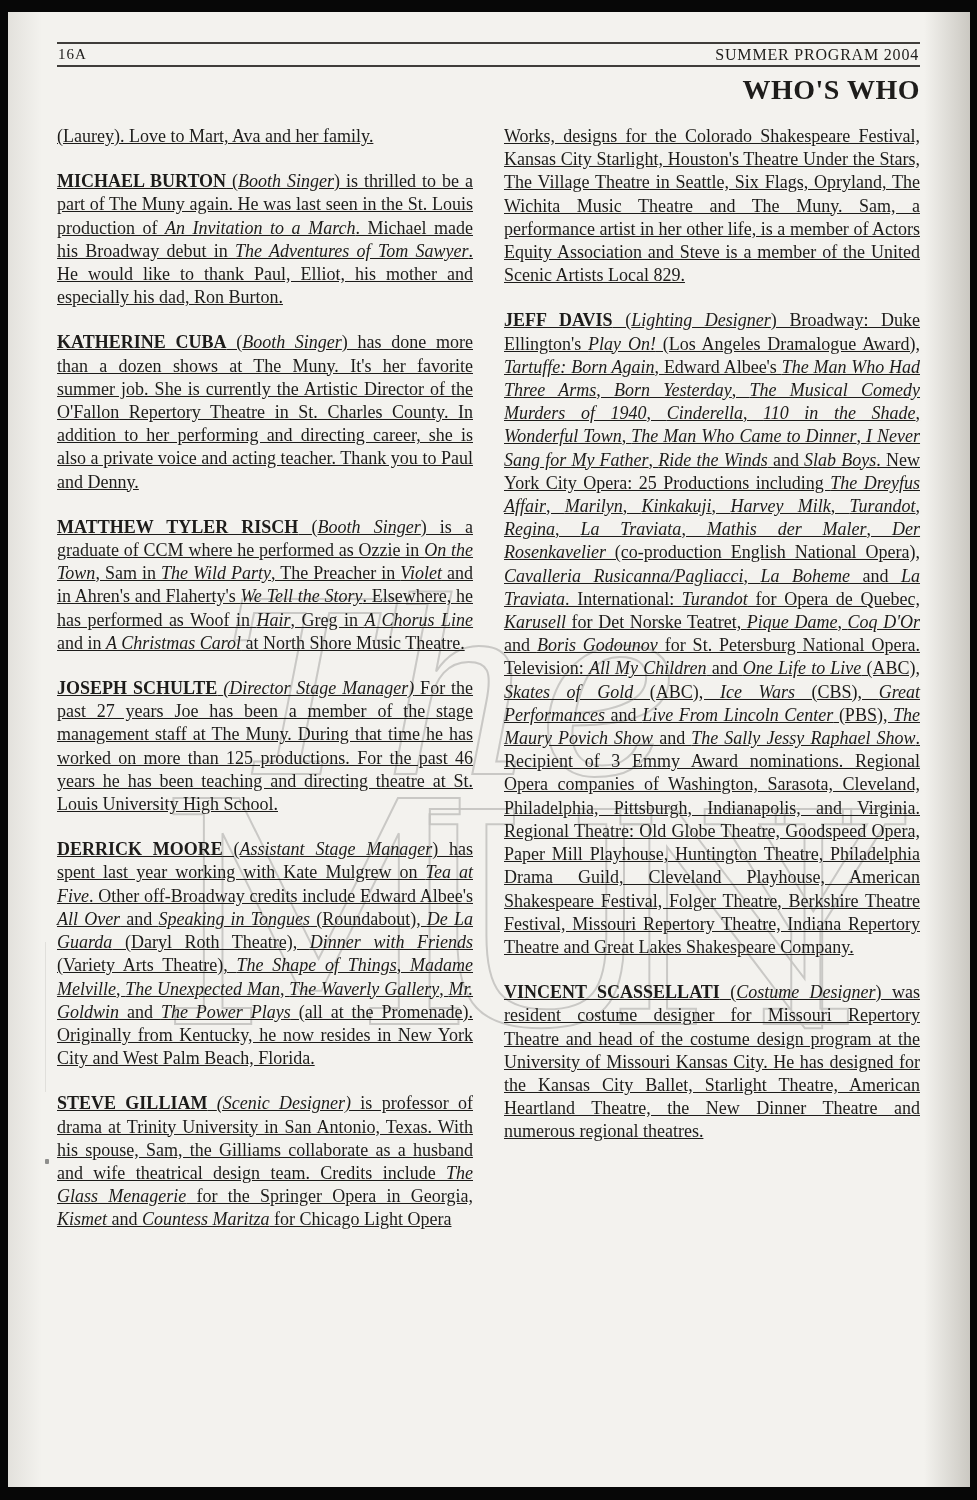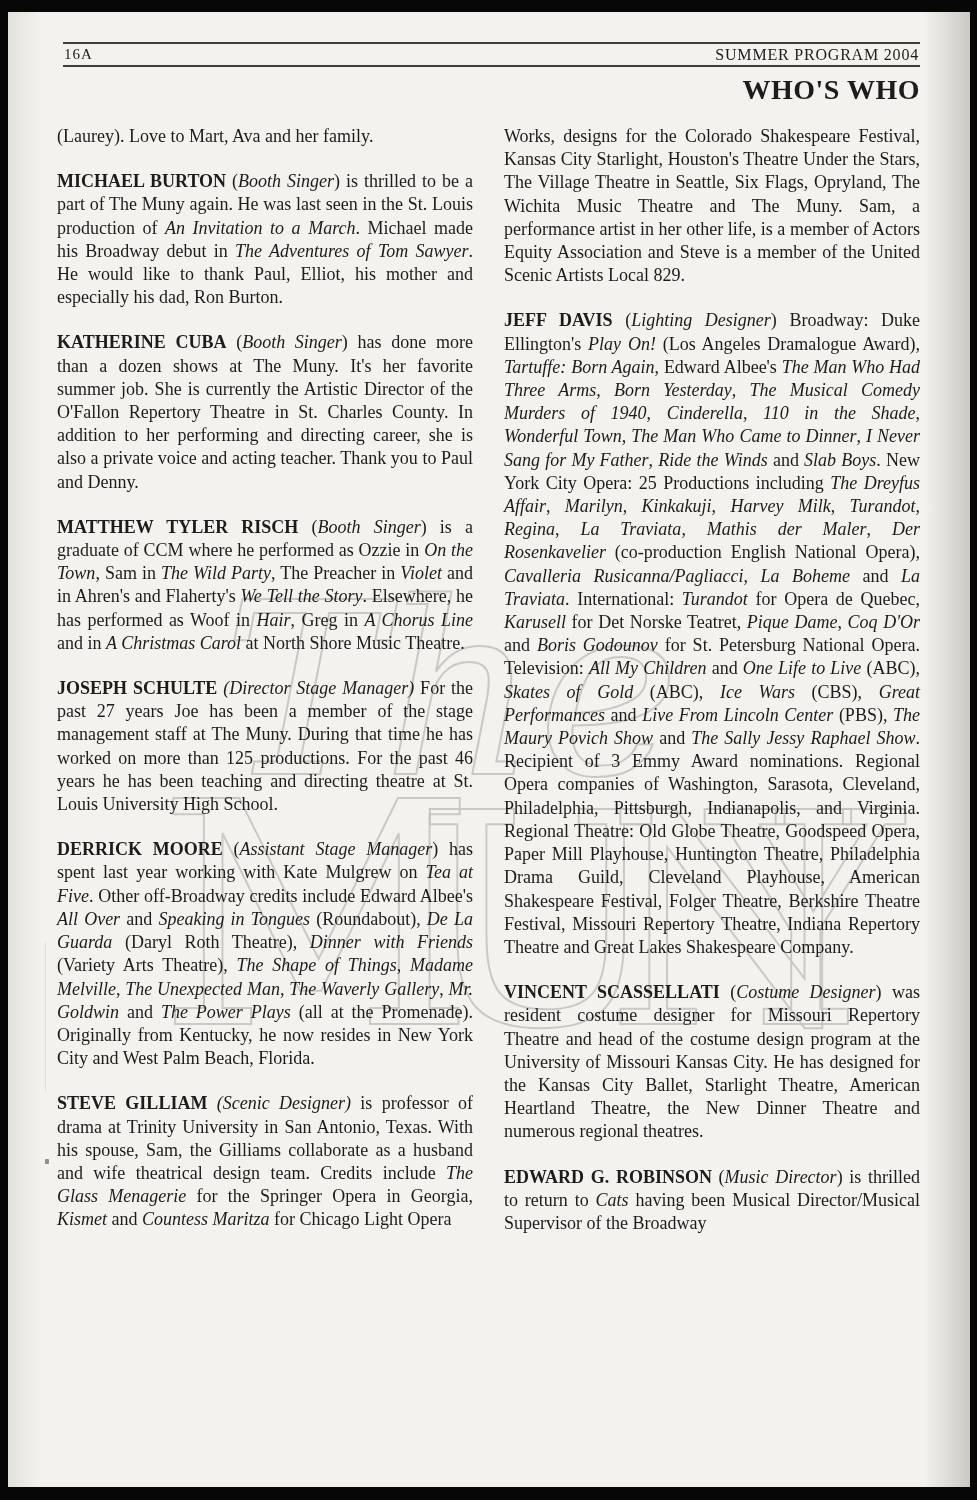--- a/index.html
+++ b/index.html
@@ -37,37 +37,37 @@
   .scan-fleck{
     position:absolute;left:37px;top:1147px;width:4px;height:5px;
     background:rgba(20,20,20,0.45);border-radius:1px;z-index:3;
   }
 
   .header{
     position:absolute;left:49px;right:50px;top:30px;
     border-top:2px solid var(--rule);
     border-bottom:2px solid var(--rule);
     display:flex;justify-content:space-between;align-items:center;
-    height:21px;z-index:2;margin-left:6px;
+    height:21px;z-index:2;
   }
   .page-number{font-size:15px;letter-spacing:1px;padding-left:1px;}
   .issue-label{font-size:16px;letter-spacing:0.8px;padding-right:1px;text-align:center;}
 
   .page-title{
     position:absolute;left:49px;right:50px;top:62px;
     text-align:right;font-weight:bold;font-size:28px;
     letter-spacing:0.5px;z-index:2;
   }
 
   .columns{
     position:absolute;left:49px;top:113px;width:863px;
     display:flex;gap:31px;z-index:2;
   }
   .col{width:416px;font-size:18px;line-height:23.2px;text-align:justify;}
-  .col p{margin:0 0 22px 0;}
+  .col p{margin:0 0 22px 0;text-decoration:underline;}
   .col p:last-child{margin-bottom:0;}
   .b{font-weight:bold;}
   .i{font-style:italic;}
 
   .watermark{
     position:absolute;left:0;top:0;z-index:1;pointer-events:none;
   }
   .wm-text{
     fill:none;stroke:var(--wm);stroke-width:2px;opacity:0.88;
     font-family:"DejaVu Serif",serif;
@@ -101,21 +101,20 @@
         <p><span class="b">KATHERINE CUBA</span><span> (</span><span class="i">Booth Singer</span><span>) has done more than a dozen shows at The Muny. It's her favorite summer job. She is currently the Artistic Director of the O'Fallon Repertory Theatre in St. Charles County. In addition to her performing and directing career, she is also a private voice and acting teacher. Thank you to Paul and Denny.</span></p>
         <p><span class="b">MATTHEW TYLER RISCH</span><span> (</span><span class="i">Booth Singer</span><span>) is a graduate of CCM where he performed as Ozzie in </span><span class="i">On the Town</span><span>, Sam in </span><span class="i">The Wild Party</span><span>, The Preacher in </span><span class="i">Violet</span><span> and in Ahren's and Flaherty's </span><span class="i">We Tell the Story</span><span>. Elsewhere, he has performed as Woof in </span><span class="i">Hair</span><span>, Greg in </span><span class="i">A Chorus Line</span><span> and in </span><span class="i">A Christmas Carol</span><span> at North Shore Music Theatre.</span></p>
         <p><span class="b">JOSEPH SCHULTE</span><span> </span><span class="i">(Director Stage Manager)</span><span> For the past 27 years Joe has been a member of the stage management staff at The Muny. During that time he has worked on more than 125 productions. For the past 46 years he has been teaching and directing theatre at St. Louis University High School.</span></p>
         <p><span class="b">DERRICK MOORE</span><span> (</span><span class="i">Assistant Stage Manager</span><span>) has spent last year working with Kate Mulgrew on </span><span class="i">Tea at Five</span><span>. Other off-Broadway credits include Edward Albee's </span><span class="i">All Over</span><span> and </span><span class="i">Speaking in Tongues</span><span> (Roundabout), </span><span class="i">De La Guarda</span><span> (Daryl Roth Theatre), </span><span class="i">Dinner with Friends</span><span> (Variety Arts Theatre), </span><span class="i">The Shape of Things</span><span>, </span><span class="i">Madame Melville</span><span>, </span><span class="i">The Unexpected Man</span><span>, </span><span class="i">The Waverly Gallery</span><span>, </span><span class="i">Mr. Goldwin</span><span> and </span><span class="i">The Power Plays</span><span> (all at the Promenade). Originally from Kentucky, he now resides in New York City and West Palm Beach, Florida.</span></p>
         <p><span class="b">STEVE GILLIAM</span><span> </span><span class="i">(Scenic Designer)</span><span> is professor of drama at Trinity University in San Antonio, Texas. With his spouse, Sam, the Gilliams collaborate as a husband and wife theatrical design team. Credits include </span><span class="i">The Glass Menagerie</span><span> for the Springer Opera in Georgia, </span><span class="i">Kismet</span><span> and </span><span class="i">Countess Maritza</span><span> for Chicago Light Opera</span></p>
       </div>
       <div class="col">
         <p><span>Works, designs for the Colorado Shakespeare Festival, Kansas City Starlight, Houston's Theatre Under the Stars, The Village Theatre in Seattle, Six Flags, Opryland, The Wichita Music Theatre and The Muny. Sam, a performance artist in her other life, is a member of Actors Equity Association and Steve is a member of the United Scenic Artists Local 829.</span></p>
         <p><span class="b">JEFF DAVIS</span><span> (</span><span class="i">Lighting Designer</span><span>) Broadway: Duke Ellington's </span><span class="i">Play On!</span><span> (Los Angeles Dramalogue Award), </span><span class="i">Tartuffe: Born Again</span><span>, Edward Albee's </span><span class="i">The Man Who Had Three Arms</span><span>, </span><span class="i">Born Yesterday</span><span>, </span><span class="i">The Musical Comedy Murders of 1940</span><span>, </span><span class="i">Cinderella</span><span>, </span><span class="i">110 in the Shade</span><span>, </span><span class="i">Wonderful Town</span><span>, </span><span class="i">The Man Who Came to Dinner</span><span>, </span><span class="i">I Never Sang for My Father</span><span>, </span><span class="i">Ride the Winds</span><span> and </span><span class="i">Slab Boys</span><span>. New York City Opera: 25 Productions including </span><span class="i">The Dreyfus Affair</span><span>, </span><span class="i">Marilyn</span><span>, </span><span class="i">Kinkakuji</span><span>, </span><span class="i">Harvey Milk</span><span>, </span><span class="i">Turandot</span><span>, </span><span class="i">Regina</span><span>, </span><span class="i">La Traviata</span><span>, </span><span class="i">Mathis der Maler</span><span>, </span><span class="i">Der Rosenkavelier</span><span> (co-production English National Opera), </span><span class="i">Cavalleria Rusicanna/Pagliacci</span><span>, </span><span class="i">La Boheme</span><span> and </span><span class="i">La Traviata</span><span>. International: </span><span class="i">Turandot</span><span> for Opera de Quebec, </span><span class="i">Karusell</span><span> for Det Norske Teatret, </span><span class="i">Pique Dame</span><span>, </span><span class="i">Coq D'Or</span><span> and </span><span class="i">Boris Godounov</span><span> for St. Petersburg National Opera. Television: </span><span class="i">All My Children</span><span> and </span><span class="i">One Life to Live</span><span> (ABC), </span><span class="i">Skates of Gold</span><span> (ABC), </span><span class="i">Ice Wars</span><span> (CBS), </span><span class="i">Great Performances</span><span> and </span><span class="i">Live From Lincoln Center</span><span> (PBS), </span><span class="i">The Maury Povich Show</span><span> and </span><span class="i">The Sally Jessy Raphael Show</span><span>. Recipient of 3 Emmy Award nominations. Regional Opera companies of Washington, Sarasota, Cleveland, Philadelphia, Pittsburgh, Indianapolis, and Virginia. Regional Theatre: Old Globe Theatre, Goodspeed Opera, Paper Mill Playhouse, Huntington Theatre, Philadelphia Drama Guild, Cleveland Playhouse, American Shakespeare Festival, Folger Theatre, Berkshire Theatre Festival, Missouri Repertory Theatre, Indiana Repertory Theatre and Great Lakes Shakespeare Company.</span></p>
         <p><span class="b">VINCENT SCASSELLATI</span><span> (</span><span class="i">Costume Designer</span><span>) was resident costume designer for Missouri Repertory Theatre and head of the costume design program at the University of Missouri Kansas City. He has designed for the Kansas City Ballet, Starlight Theatre, American Heartland Theatre, the New Dinner Theatre and numerous regional theatres.</span></p>
-        <p><span class="b">EDWARD G. ROBINSON</span><span> (</span><span class="i">Music Director</span><span>) is thrilled to return to </span><span class="i">Cats</span><span> having been Musical Director/Musical Supervisor of the Broadway</span></p>
       </div>
     </div>
 
     <div class="scan-scratch"></div>
     <div class="scan-fleck"></div>
     <div class="edge-left"></div>
     <div class="edge-right"></div>
   </div>
 </div>
 

